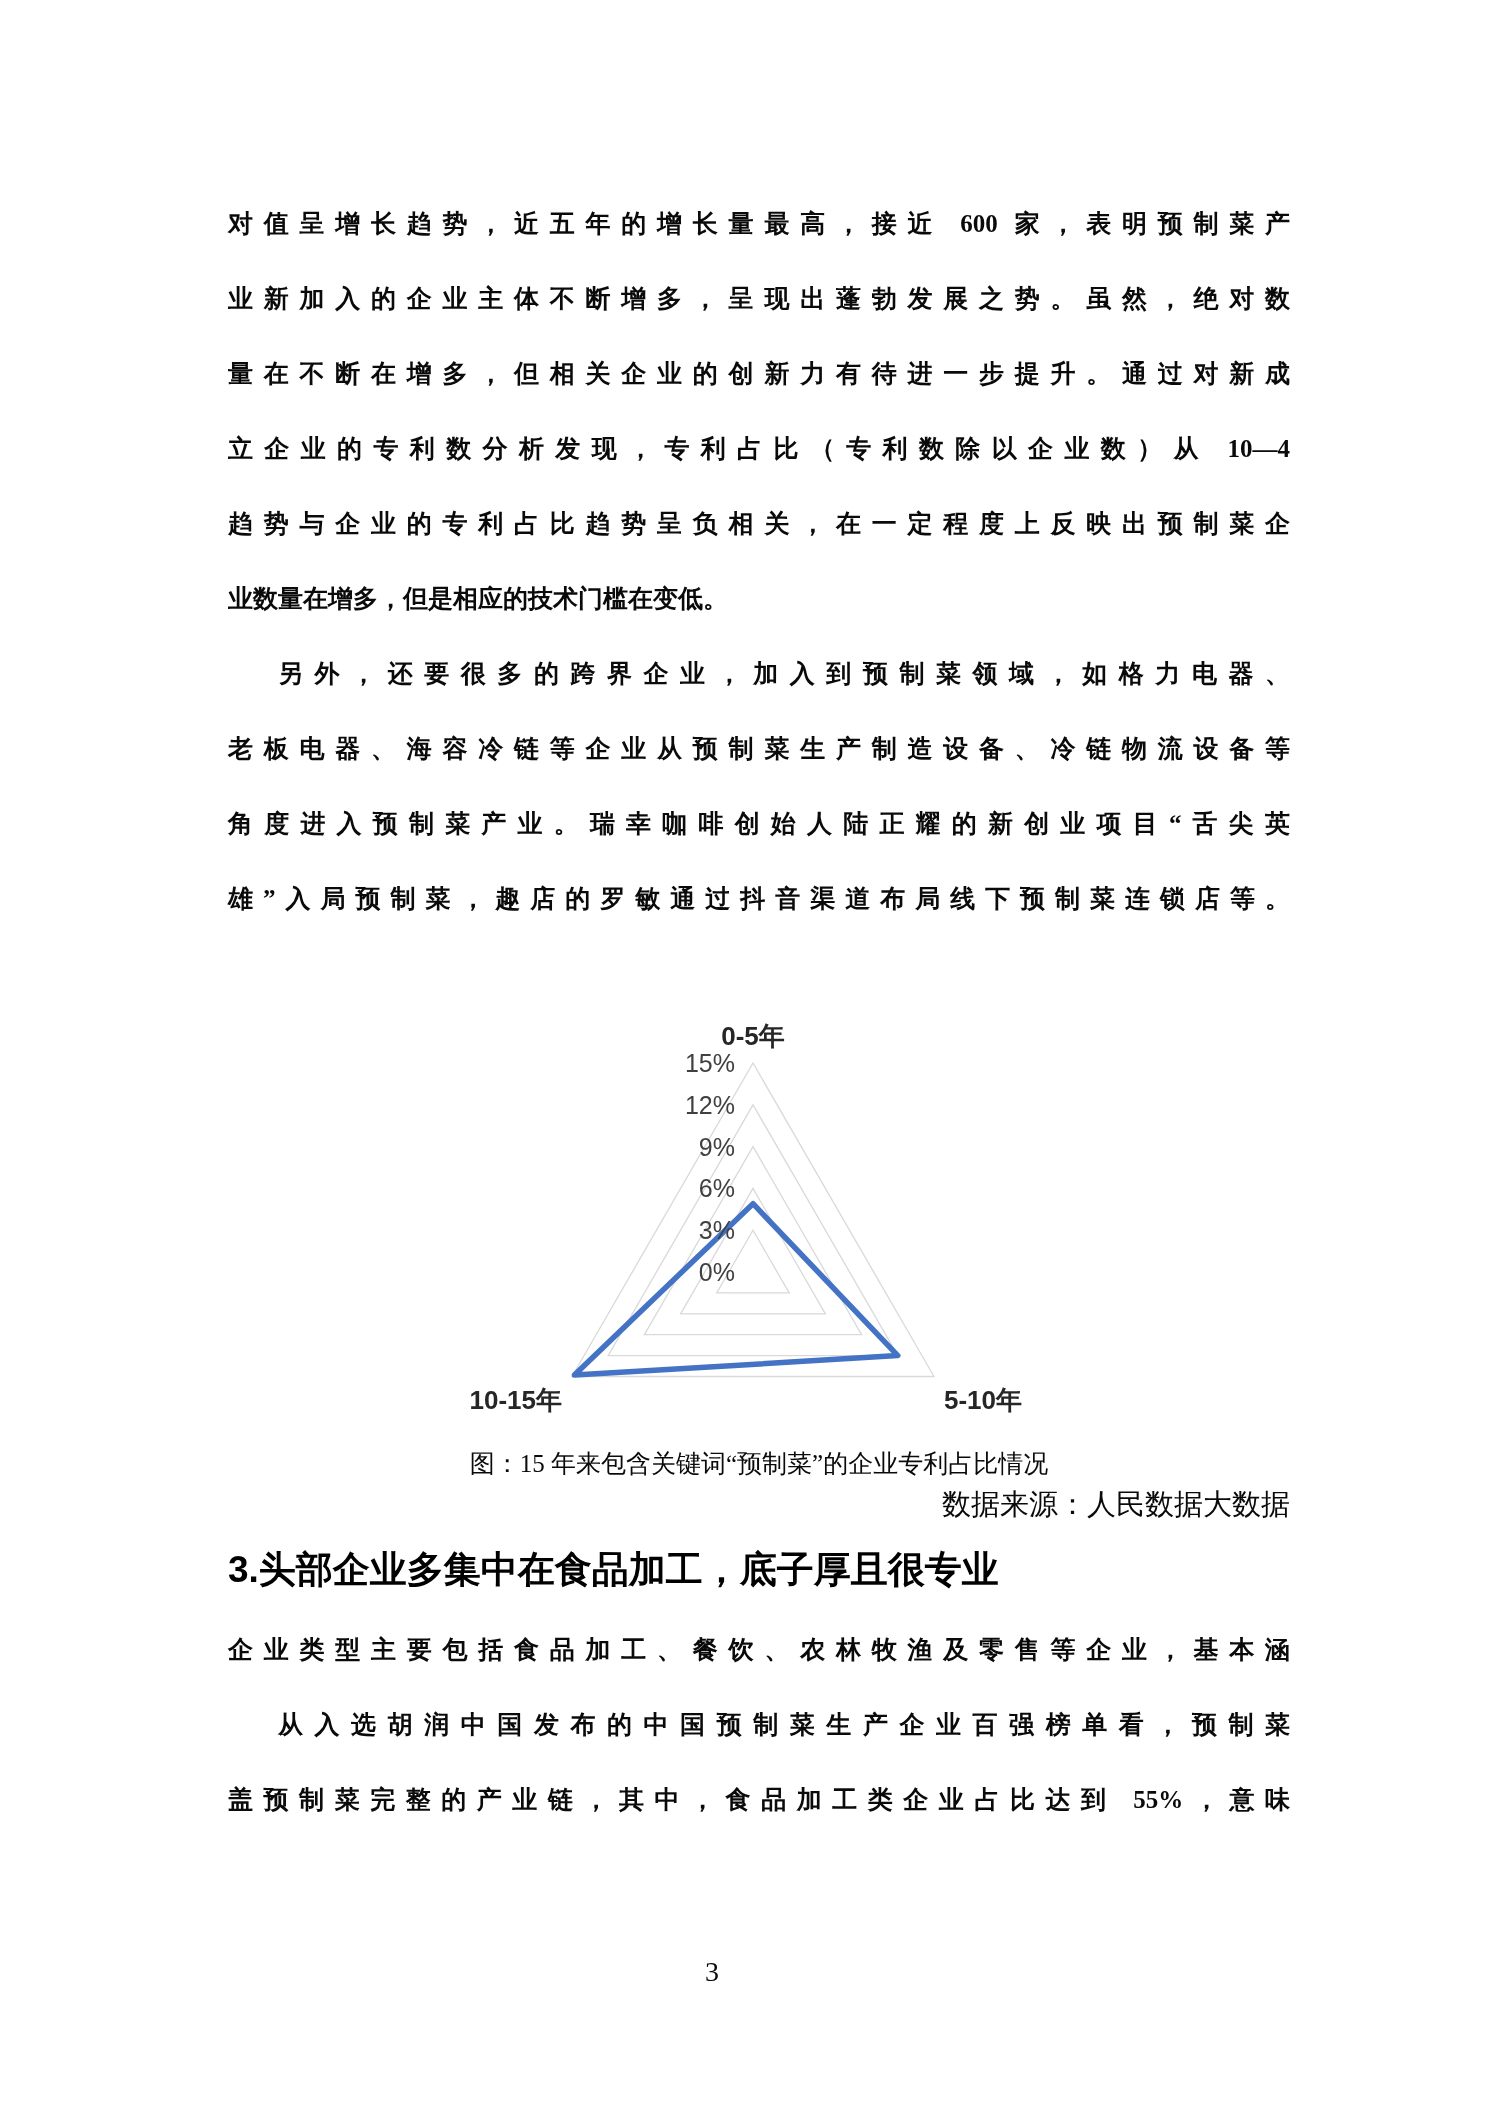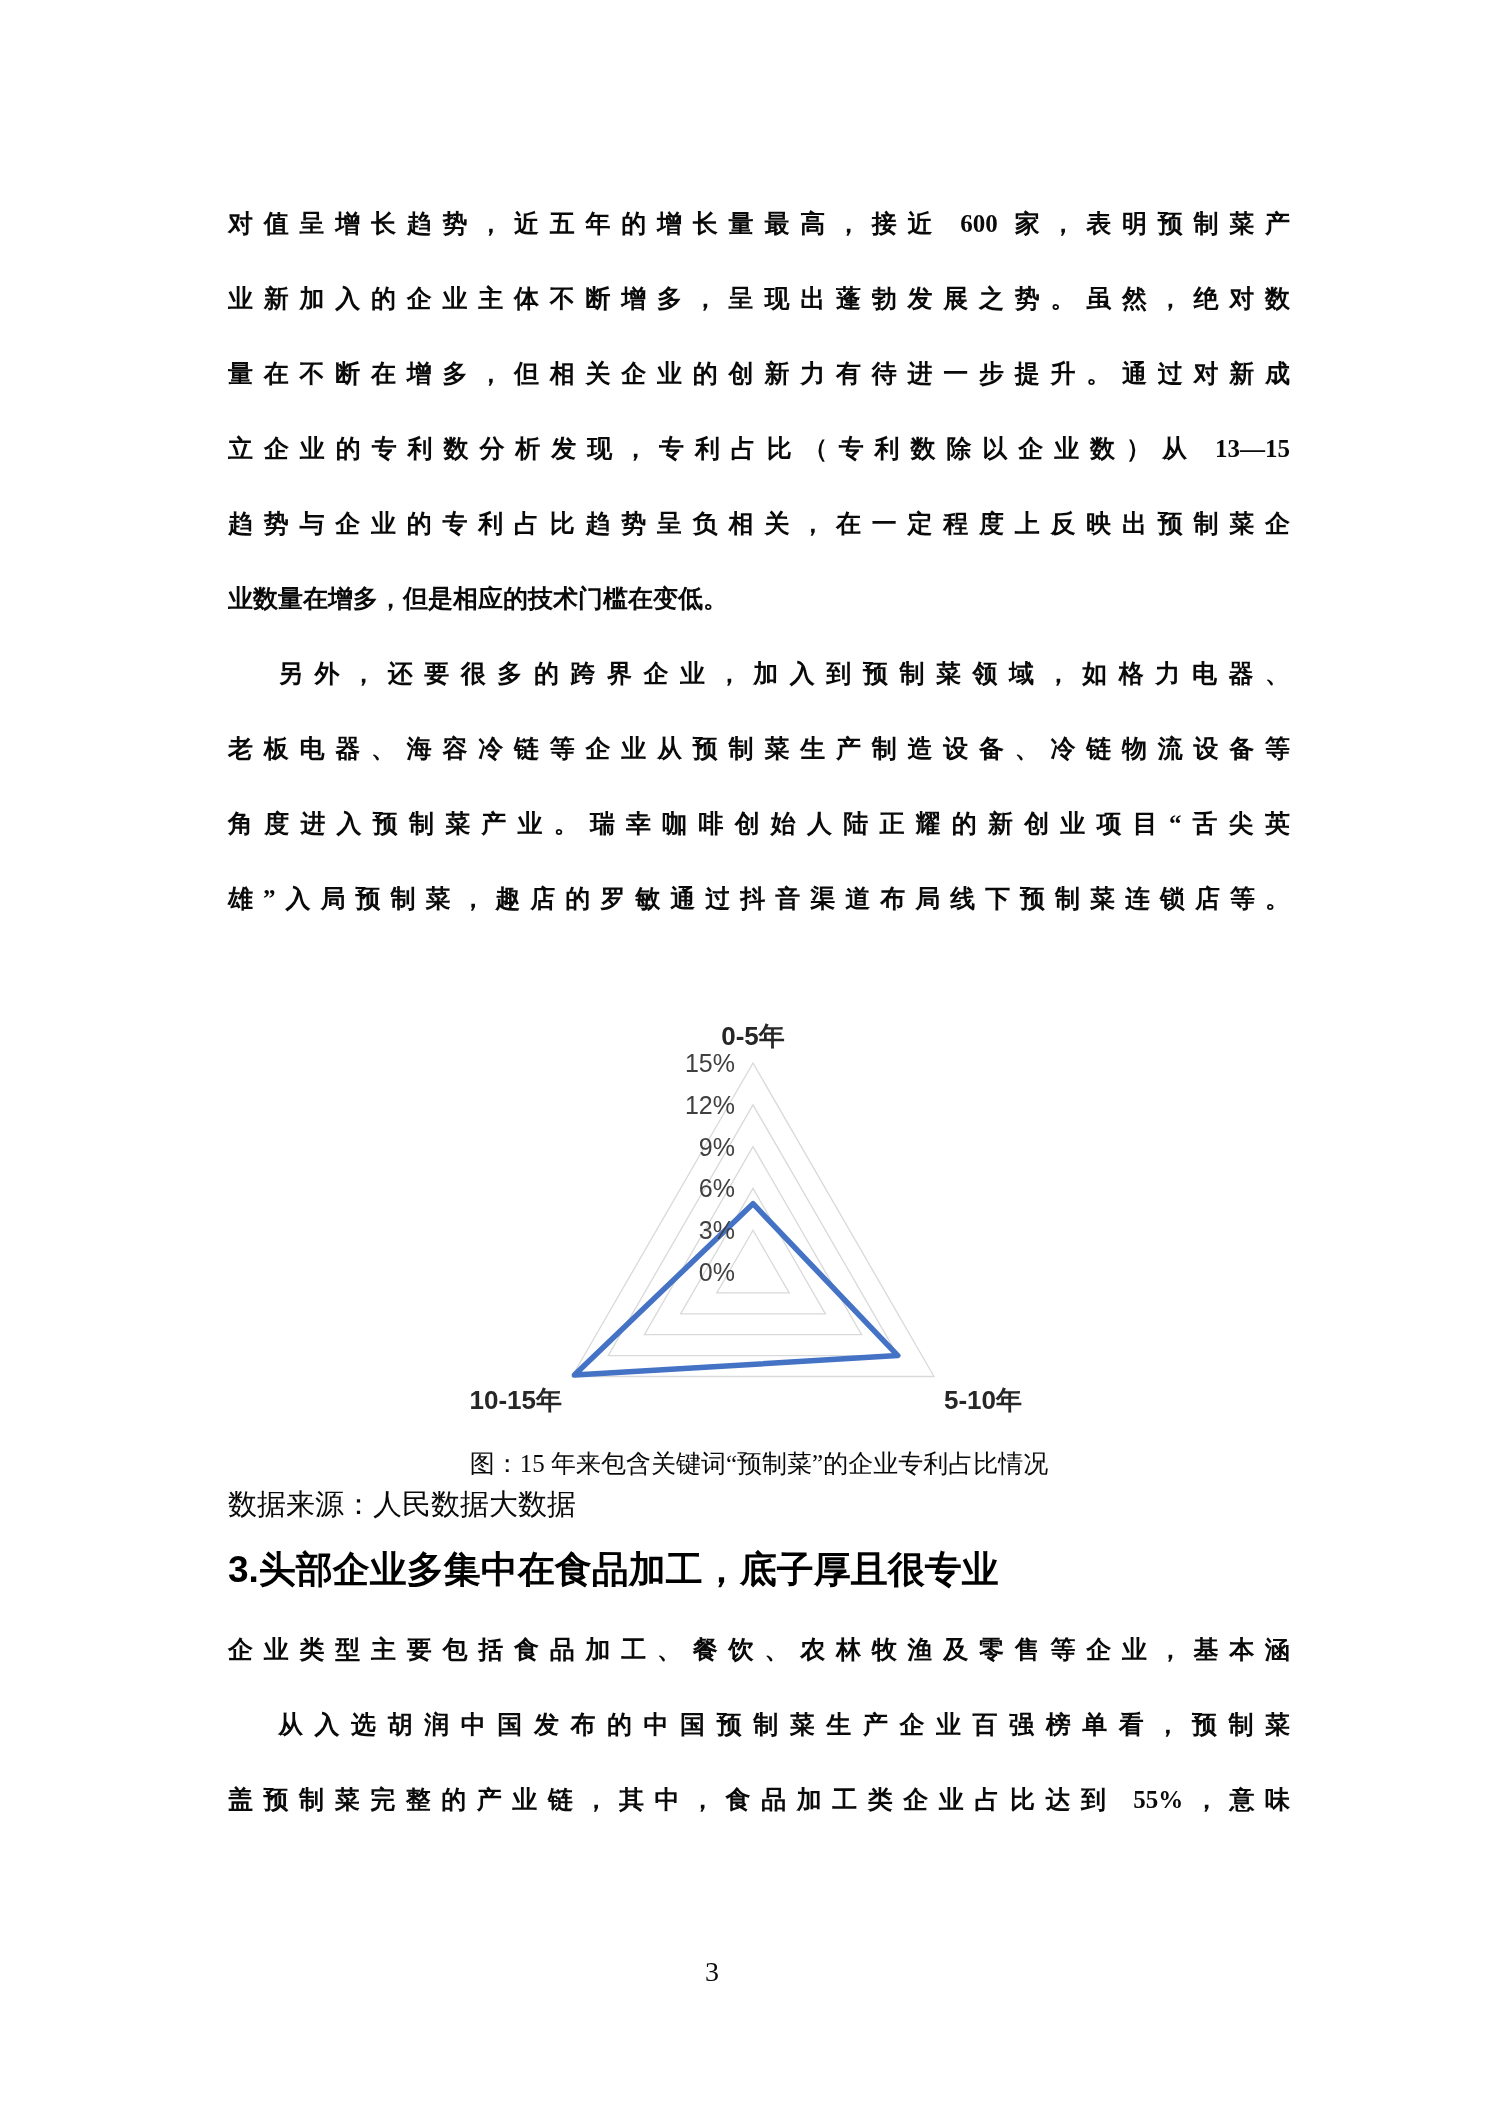--- a/index.html
+++ b/index.html
@@ -31,21 +31,21 @@
   }
   .chart-wrap svg{display:block;width:700px;height:420px;}
   .caption{
     margin-top:24px;
     text-align:center;
     font-size:25px;
     line-height:40px;
     color:#0a0a0a;
   }
   .caption2{
-    text-align:left;
+    text-align:right;
     font-size:29px;
     line-height:40px;
     color:#0a0a0a;
   }
   .heading{
     margin:22px 0 0 0;
     font-family:"Liberation Sans","DejaVu Sans",sans-serif;
     font-size:37px;
     font-weight:bold;
     line-height:48px;
@@ -63,21 +63,21 @@
 </style>
 </head>
 <body>
 
 <div class="page">
 
   <div class="para">
       <div class="bline">对值呈增长趋势，近五年的增长量最高，接近 600 家，表明预制菜产</div>
       <div class="bline">业新加入的企业主体不断增多，呈现出蓬勃发展之势。虽然，绝对数</div>
       <div class="bline">量在不断在增多，但相关企业的创新力有待进一步提升。通过对新成</div>
-      <div class="bline">立企业的专利数分析发现，专利占比（专利数除以企业数）从 13—15</div>
+      <div class="bline">立企业的专利数分析发现，专利占比（专利数除以企业数）从 10—4</div>
       <div class="bline">趋势与企业的专利占比趋势呈负相关，在一定程度上反映出预制菜企</div>
       <div class="bline short">业数量在增多，但是相应的技术门槛在变低。</div>
     </div>
 
   <div class="para">
       <div class="bline indent">另外，还要很多的跨界企业，加入到预制菜领域，如格力电器、</div>
       <div class="bline">老板电器、海容冷链等企业从预制菜生产制造设备、冷链物流设备等</div>
       <div class="bline">角度进入预制菜产业。瑞幸咖啡创始人陆正耀的新创业项目“舌尖英</div>
       <div class="bline">雄”入局预制菜，趣店的罗敏通过抖音渠道布局线下预制菜连锁店等。</div>
     </div>

